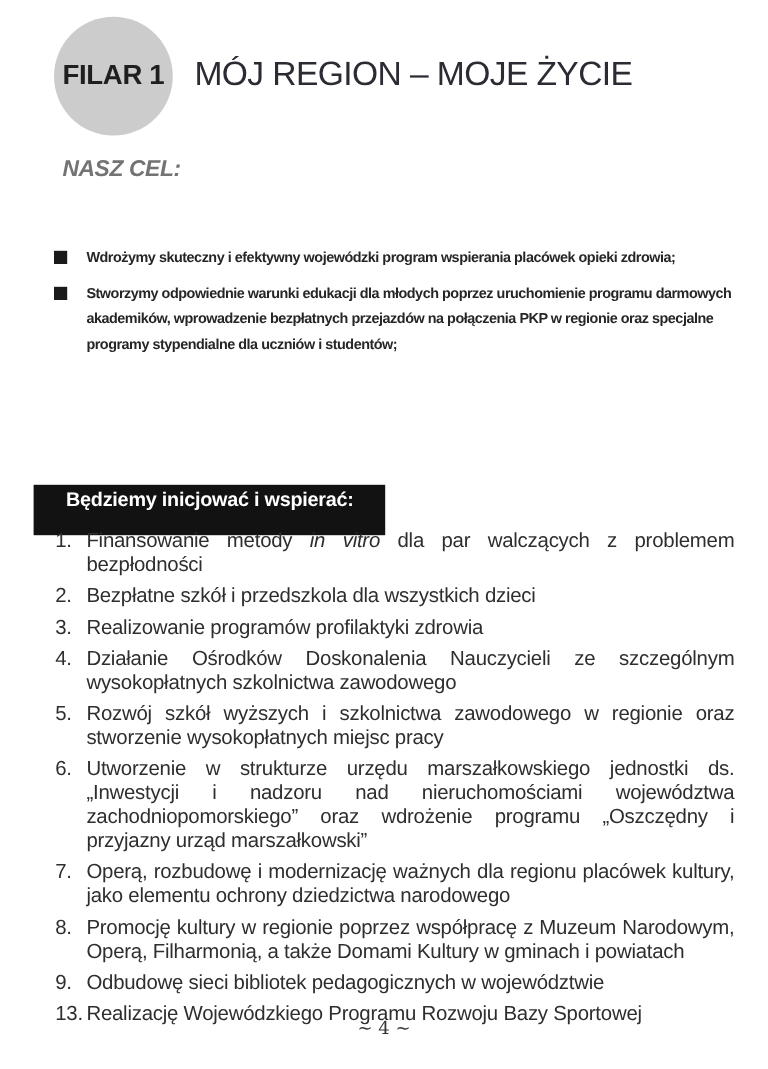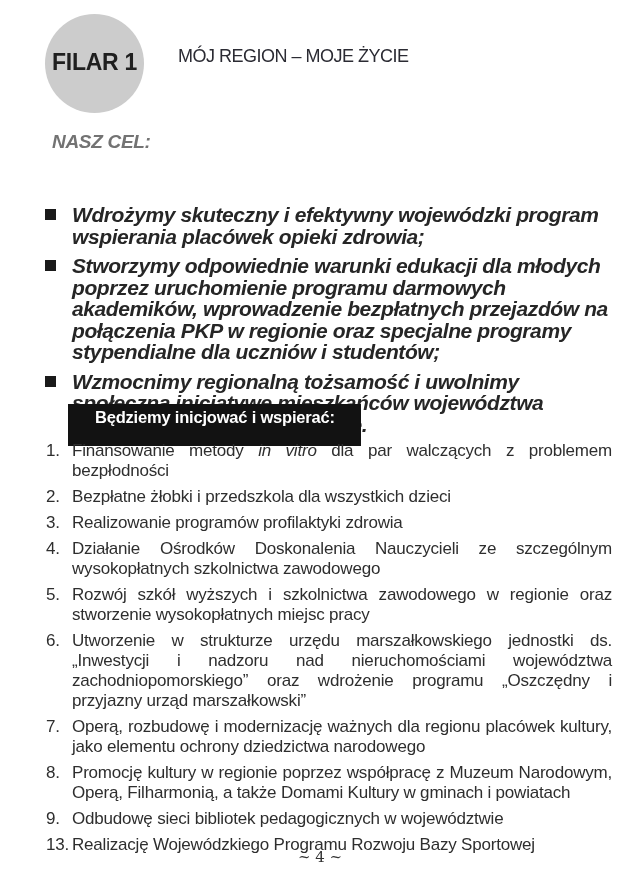--- a/index.html
+++ b/index.html
@@ -35,26 +35,25 @@
     text-align: center;
     font-size: 23px;
     font-weight: 700;
     letter-spacing: -0.3px;
     color: #1f1f1f;
     white-space: nowrap;
   }
   .page-title {
     position: absolute;
     left: 162px; top: 46px;
-    font-size: 18px;
+    font-size: 28px;
     font-weight: 400;
     letter-spacing: -0.5px;
     color: var(--heading-text);
     white-space: nowrap;
-    margin-left: 16px;
   }
   .goal-label {
     position: absolute;
     left: 52px; top: 131px;
     font-size: 19px;
     font-weight: 700;
     font-style: italic;
     letter-spacing: -0.3px;
     color: #737373;
   }
@@ -83,36 +82,34 @@
     align-items: flex-start;
   }
   .square-bullet {
     flex: 0 0 auto;
     width: 11px; height: 11px;
     background: #1a1a1a;
     margin-top: 5px;
     margin-right: 16px;
   }
   .commitment-text {
-    font-size: 21px;
+    font-size: 12px;
     font-weight: 700;
     letter-spacing: -0.4px;
     line-height: 21.5px;
     color: #262626;
-    font-style: italic;
   }
   
   .section-bar {
     position: absolute;
     left: 28px; top: 404px;
     height: 42px;
     display: inline-block;
     background: var(--bar-bg);
     padding: 0 26px 0 27px;
-    margin-left: 40px;
   }
   .section-bar-label {
     color: var(--bar-text);
     font-size: 16.5px;
     font-weight: 700;
     letter-spacing: -0.2px;
     line-height: 26px;
     white-space: nowrap;
   }
   
@@ -172,39 +169,35 @@
   <div class="commitment">
     <span class="square-bullet"></span>
     <span class="commitment-text">Wdrożymy skuteczny i efektywny wojewódzki program wspierania placówek opieki zdrowia;</span>
   </div>
 
   <div class="commitment">
     <span class="square-bullet"></span>
     <span class="commitment-text">Stworzymy odpowiednie warunki edukacji dla młodych poprzez uruchomienie programu darmowych akademików, wprowadzenie bezpłatnych przejazdów na połączenia PKP w regionie oraz specjalne programy stypendialne dla uczniów i studentów;</span>
   </div>
 
-  <div class="commitment">
-    <span class="square-bullet"></span>
-    <span class="commitment-text">Wzmocnimy regionalną tożsamość i uwolnimy społeczną inicjatywę mieszkańców województwa poprzez budżety obywatelskie.</span>
-  </div>
 </div>
 
   <div class="section-bar">
     <span class="section-bar-label">Będziemy inicjować i wspierać:</span>
   </div>
 
   <ol class="initiatives" id="initiatives">
   <li class="initiative">
     <span class="initiative-number">1.</span>
     <span class="initiative-text"><span>Finansowanie metody </span><i>in vitro</i><span> dla par walczących z problemem bezpłodności</span></span>
   </li>
 
   <li class="initiative">
     <span class="initiative-number">2.</span>
-    <span class="initiative-text"><span>Bezpłatne żłobki i przedszkola dla wszystkich dzieci</span></span>
+    <span class="initiative-text"><span>Bezpłatne szkół i przedszkola dla wszystkich dzieci</span></span>
   </li>
 
   <li class="initiative">
     <span class="initiative-number">3.</span>
     <span class="initiative-text"><span>Realizowanie programów profilaktyki zdrowia</span></span>
   </li>
 
   <li class="initiative">
     <span class="initiative-number">4.</span>
     <span class="initiative-text"><span>Działanie Ośrodków Doskonalenia Nauczycieli ze szczególnym wysokopłatnych szkolnictwa zawodowego</span></span>

